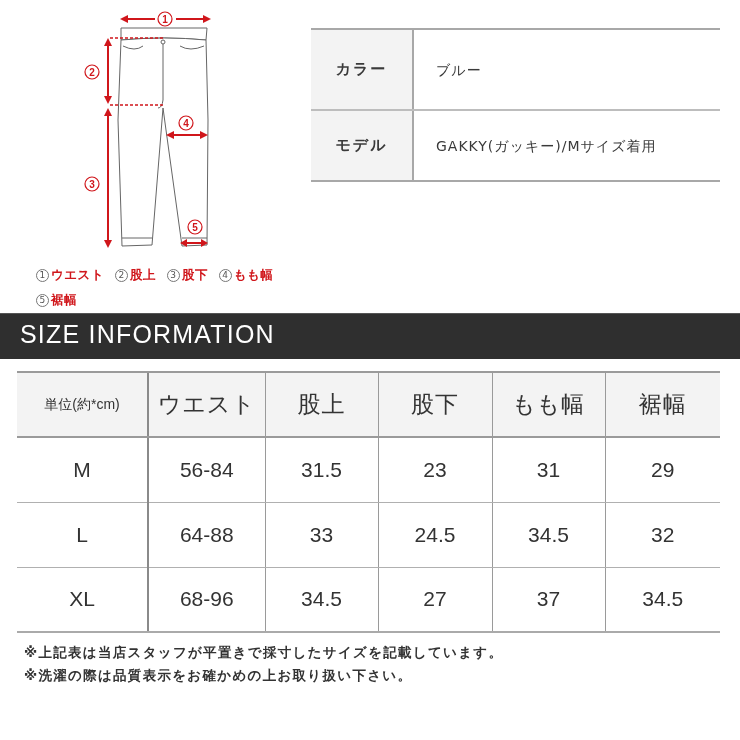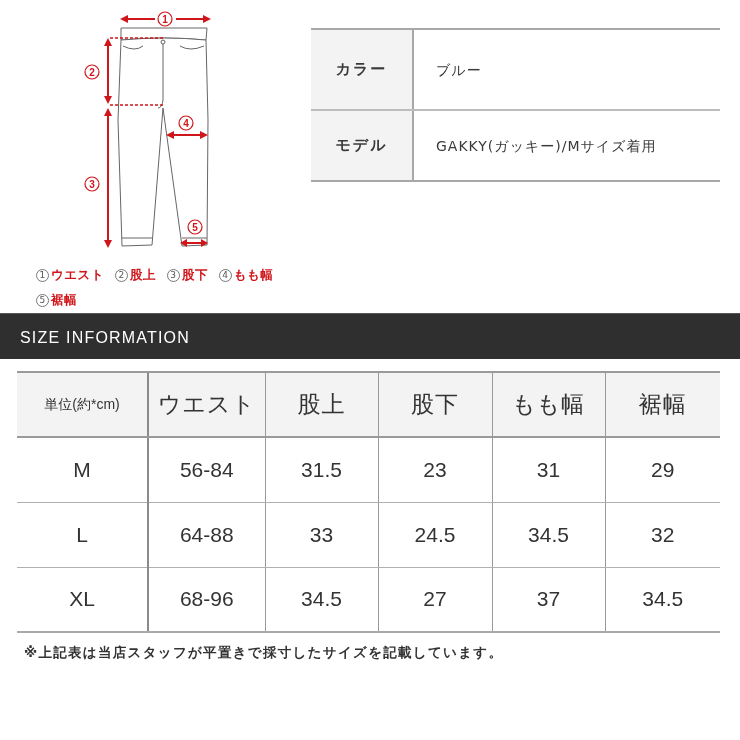--- a/index.html
+++ b/index.html
@@ -19,21 +19,21 @@
   .spec tr:first-child td { border-top: 2px solid #a8a8a8; }
   .spec tr:last-child td { border-bottom: 2px solid #a8a8a8; }
   .spec .label { width: 102px; background: #f3f3f3; text-align: center; font-weight: bold; font-size: 15px; border-right: 2px solid #a8a8a8; letter-spacing: 2px; color: #3a3a3a; }
   .spec .value { padding-left: 22px; color: #3a3a3a; line-height: 24px; letter-spacing: 1px; }
   .spec tr.r0 td { height: 83px; }
   .spec tr.r1 td { height: 81px; }
   .spec tr.r2 td { height: 71px; }
 
   
   .banner { position: absolute; left: 0; top: 313px; width: 740px; height: 46px; background: #2f2f2f; border-top: 1px solid #555; }
-  .banner span { position: absolute; left: 20px; top: 15px; color: #ffffff; font-family: "Liberation Sans", sans-serif; font-size: 16px; letter-spacing: 1.2px; }
+  .banner span { position: absolute; left: 20px; top: 6px; color: #ffffff; font-family: "Liberation Sans", sans-serif; font-size: 25px; letter-spacing: 1.2px; }
 
   
   .size { position: absolute; left: 17px; top: 371px; width: 703px; border-collapse: collapse; table-layout: fixed; }
   .size th, .size td { text-align: center; border-left: 1px solid #9a9a9a; font-family: "Liberation Sans", sans-serif; color: #333; }
   .size th:first-child, .size td:first-child { border-left: none; }
   .size th:nth-child(2), .size td:nth-child(2) { border-left: 2px solid #8a8a8a; }
   .size thead tr th { background: #f3f3f3; height: 65px; border-top: 2px solid #9a9a9a; border-bottom: 2px solid #9a9a9a; font-size: 23px; font-weight: normal; letter-spacing: 1px; }
   .size thead th.unit { font-size: 14px; font-weight: normal; letter-spacing: 0; }
   .size tbody td { height: 65px; border-bottom: 1px solid #b0b0b0; font-size: 21px; }
   .size tbody tr:last-child td { border-bottom: 2px solid #aaaaaa; }
@@ -171,13 +171,14 @@
       <td>34.5</td>
       <td>27</td>
       <td>37</td>
       <td>34.5</td>
     </tr>
   </tbody>
 </table>
 
 <div class="notes">
   <div>※上記表は当店スタッフが平置きで採寸したサイズを記載しています。</div>
+  <div>※洗濯の際は品質表示をお確かめの上お取り扱い下さい。</div>
 </div>
 
 </body></html>

